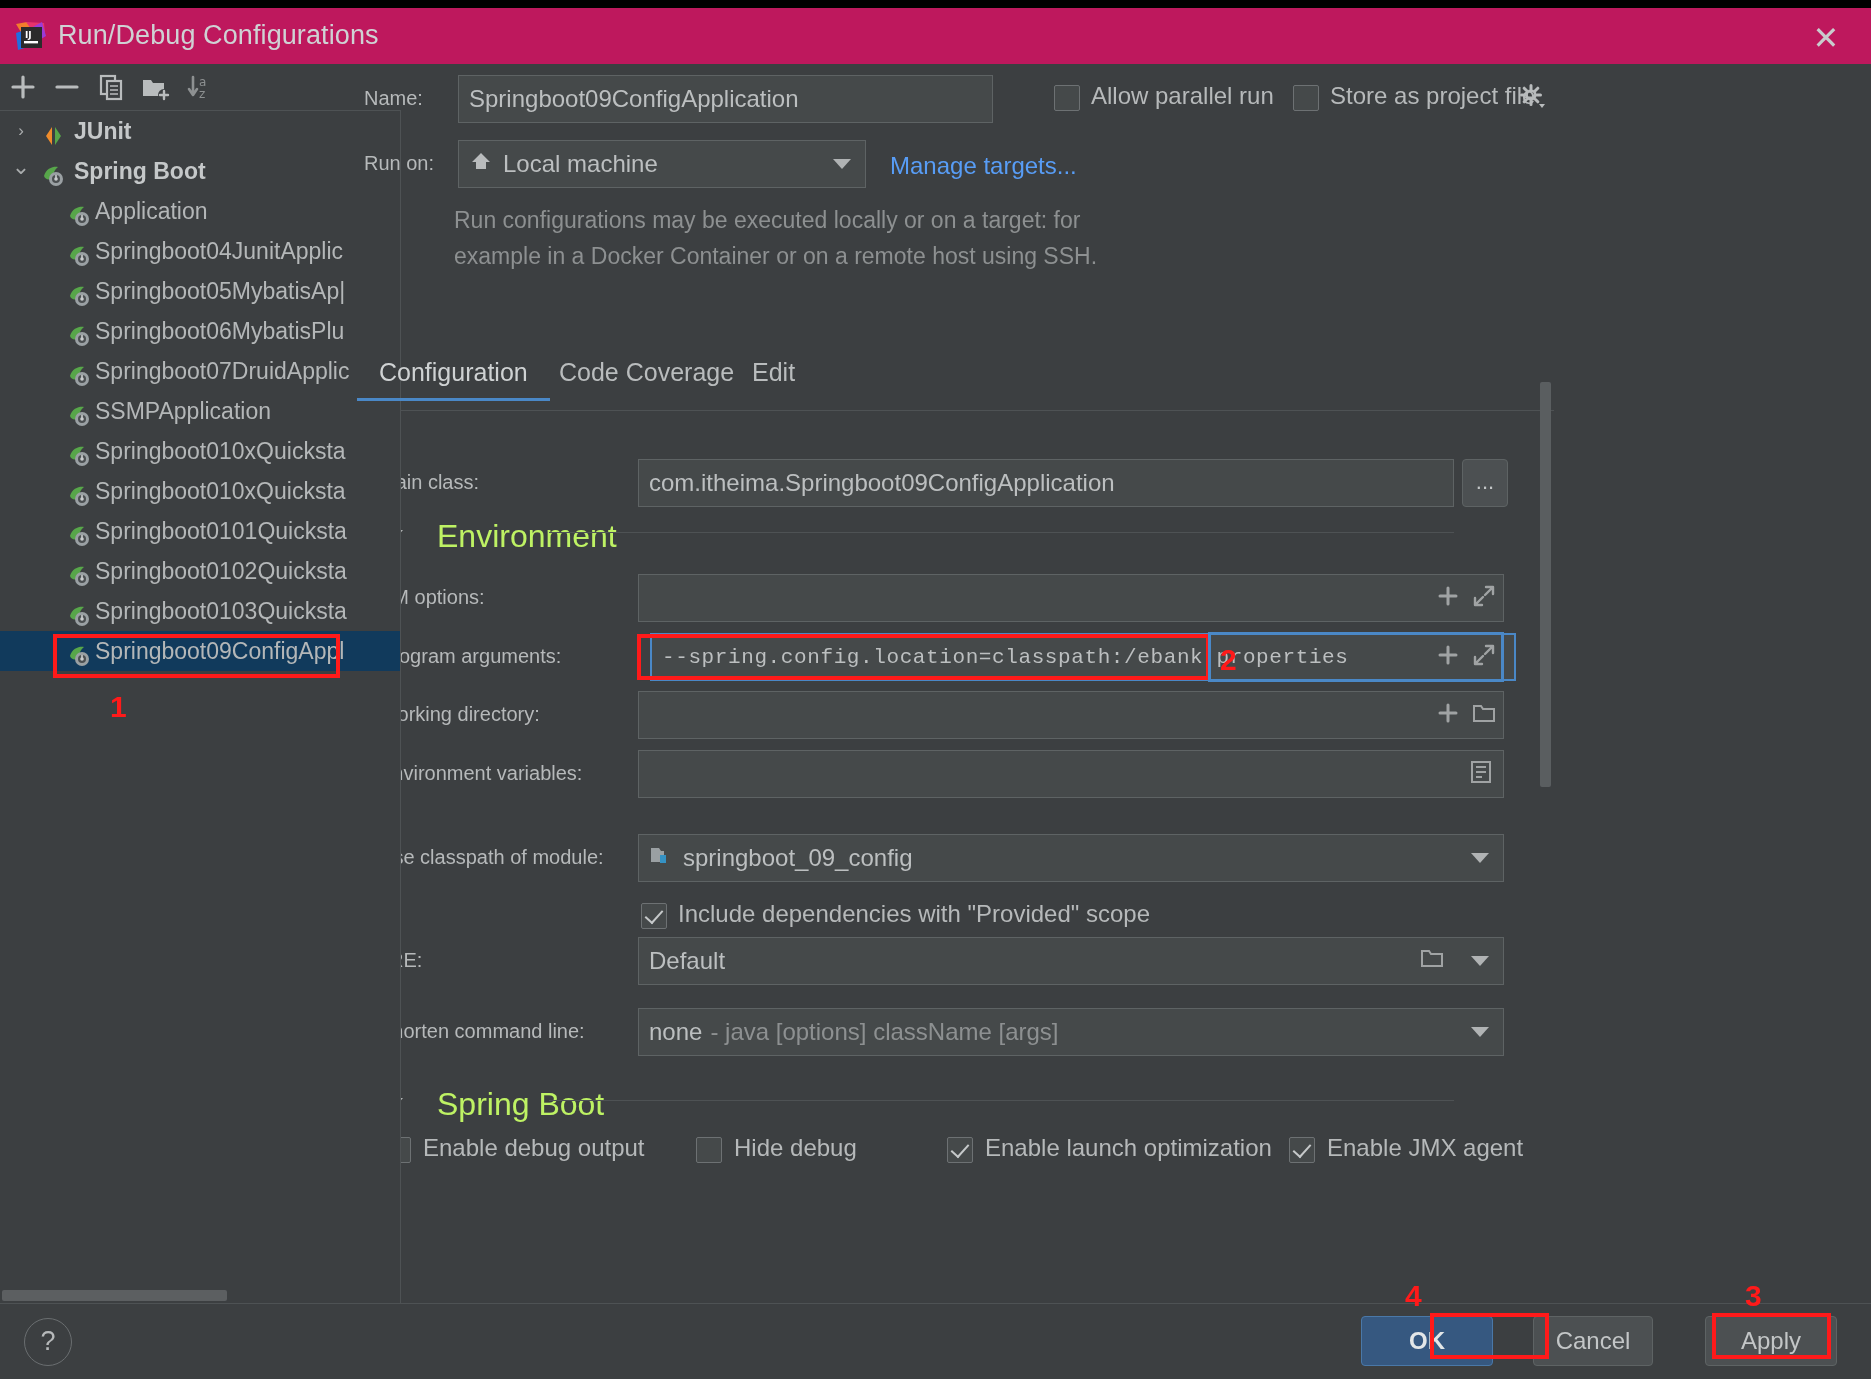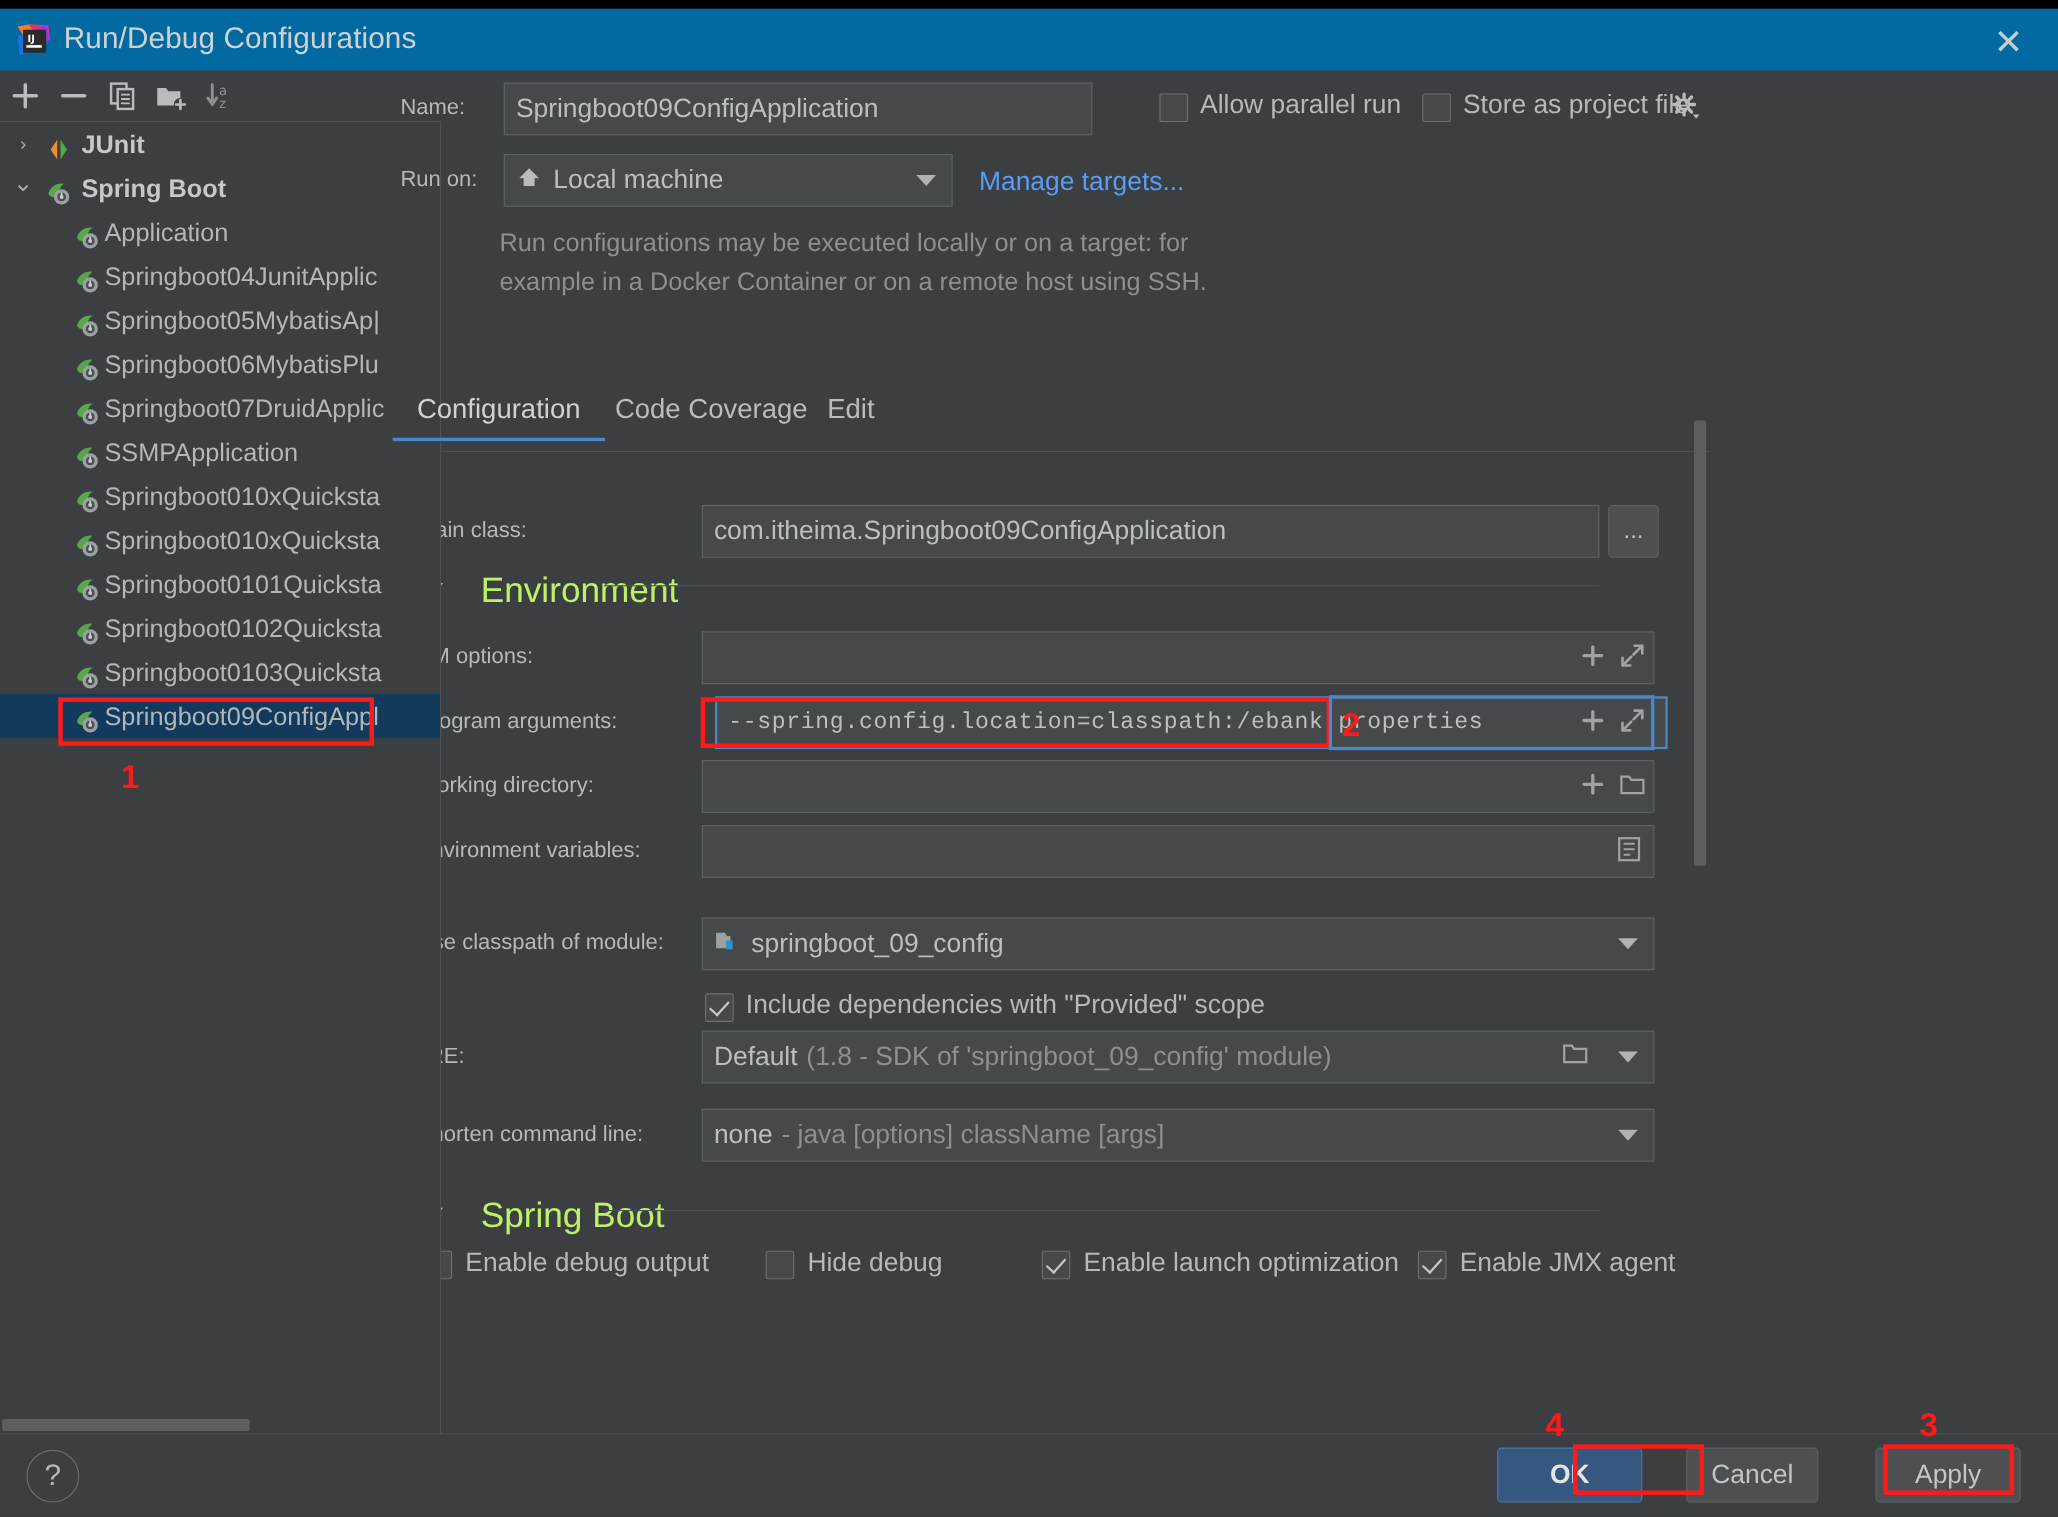--- a/index.html
+++ b/index.html
@@ -23,21 +23,21 @@
     position: absolute;
     left: 0; top: 0;
     width: 1871px; height: 8px;
     background: #000000;
   }
   
   .titlebar {
     position: absolute;
     left: 0; top: 8px;
     width: 1871px; height: 56px;
-    background: #0369a1;
+    background: #be185d;
   }
   .title-icon {
     position: absolute;
     left: 14px; top: 12px;
     width: 34px; height: 34px;
   }
   .title-text {
     position: absolute;
     left: 58px; top: 12px;
     font-size: 27px;
@@ -704,21 +704,20 @@
         <span>springboot_09_config</span>
         <span class="caret"></span>
       </div>
 
       <div class="cb checked" style="left:240px; top:492px;"></div>
       <span class="cb-label" style="left:277px; top:489px;">Include dependencies with "Provided" scope</span>
 
       <span class="lbl-right" style="left:-22px; top:538px;">JRE:</span>
       <div class="combo" style="left:237px; top:526px; width:866px; height:48px;">
         <span>Default</span>
-        <span style="color:#8d9091; margin-left:8px;">(1.8 - SDK of 'springboot_09_config' module)</span>
         <span style="position:absolute; right:58px; top:50%; transform:translateY(-50%);">
           <svg width="26" height="26" viewBox="0 0 26 26">
               <path d="M3 6 h7 l2 3 h11 v12 H3 Z" fill="none" stroke="#a0a3a4" stroke-width="2"></path>
             </svg>
         </span>
         <span class="caret"></span>
       </div>
 
       <span class="lbl-right" style="left:-22px; top:609px;">Shorten command line:</span>
       <div class="combo" style="left:237px; top:597px; width:866px; height:48px;">

